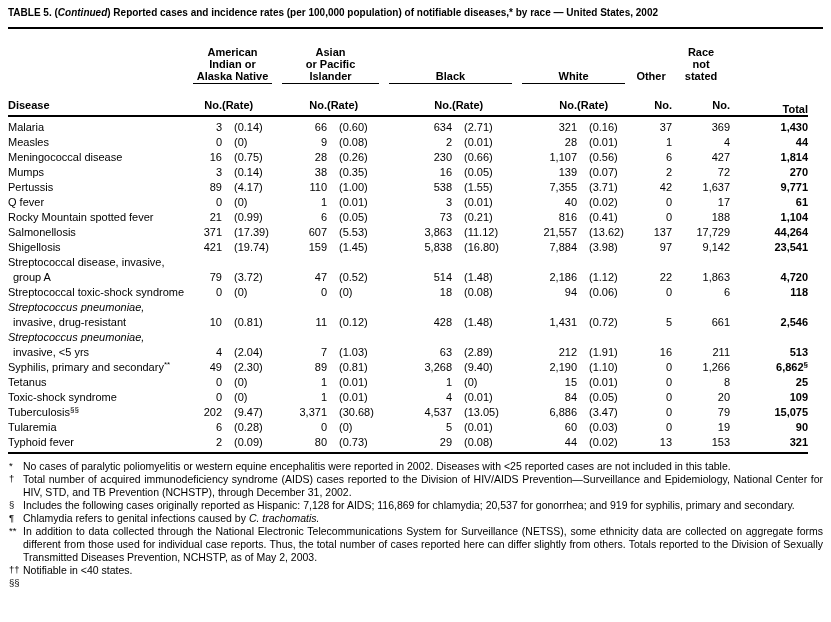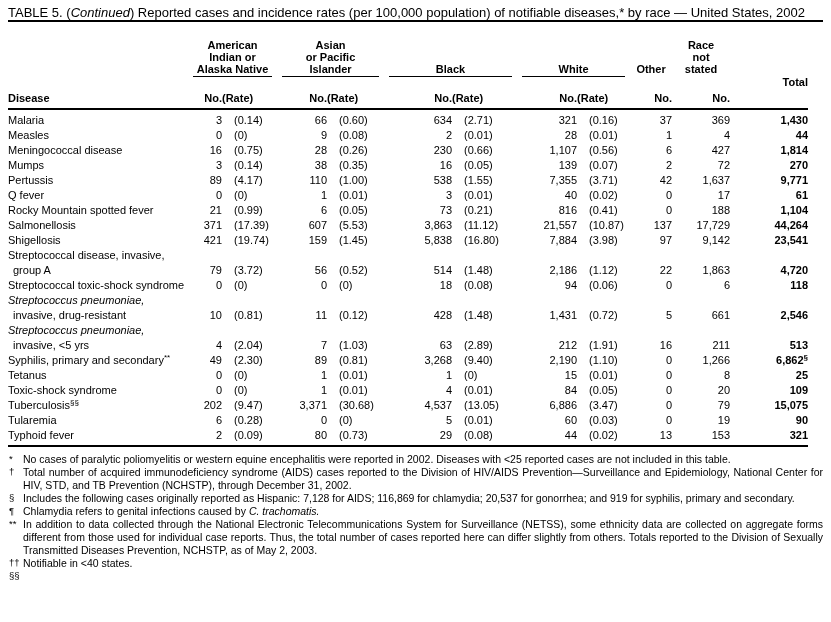--- a/index.html
+++ b/index.html
@@ -4,34 +4,34 @@
 <style>
   * { margin: 0; padding: 0; box-sizing: border-box; }
   html, body { background: #fff; }
   body {
     width: 831px; min-height: 622px; color: #000;
     font-family: "Liberation Sans", "DejaVu Sans", sans-serif;
     -webkit-font-smoothing: antialiased;
   }
   .page { padding: 5px 8px 0 8px; }
 
-  .title { font-weight: normal; font-size: 13px; line-height: 15px; padding-bottom: 0; border-bottom: 2px solid #000; }
+  .title { font-weight: bold; font-size: 10px; line-height: 15px; padding-bottom: 7px; border-bottom: 2px solid #000; }
   .title .it { font-style: italic; }
 
   table.tbl { border-collapse: collapse; table-layout: fixed; width: 800px; border-bottom: 2px solid #000; }
   .tbl th, .tbl td { font-size: 11px; white-space: nowrap; vertical-align: bottom; }
 
   thead th { font-weight: bold; padding: 0; }
   tr.grp th { padding-top: 5px; }
   .grp-lines { margin: 12px 5px; padding-bottom: 1px; border-bottom: 1px solid transparent; }
   .grp-lines.ul { border-bottom-color: #000; }
   .grp-lines div { text-align: center; line-height: 12px; }
   tr.sub th { padding: 3px 0 4px 0; border-bottom: 2px solid #000; line-height: 12px; }
   th.hdr-disease { text-align: left; border-bottom: 2px solid #000; padding: 0 0 4px 0; }
-  th.hdr-total { text-align: right; border-bottom: 2px solid #000; padding: 0 0 20px 0; }
+  th.hdr-total { text-align: right; border-bottom: 2px solid #000; padding: 0 0 0 0; }
 
   .no { text-align: right; }
   .rate { text-align: left; padding-left: 12px; }
 
   tbody td { padding-top: 1px; padding-bottom: 2px; line-height: 12px; }
   tbody tr:first-child td { padding-top: 4px; }
   tbody tr:last-child td { padding-bottom: 4px; }
   td.disease { text-align: left; }
   td.disease.cont { padding-left: 5px; }
   .it { font-style: italic; }
@@ -221,21 +221,21 @@
         </tr>
         <tr>
           <td class="disease">Salmonellosis</td>
           <td class="no">371</td>
           <td class="rate">(17.39)</td>
           <td class="no">607</td>
           <td class="rate">(5.53)</td>
           <td class="no">3,863</td>
           <td class="rate">(11.12)</td>
           <td class="no">21,557</td>
-          <td class="rate">(10.87)</td>
+          <td class="rate">(13.62)</td>
           <td class="no">137</td>
           <td class="no">17,729</td>
           <td class="total">44,264</td>
         </tr>
         <tr>
           <td class="disease">Shigellosis</td>
           <td class="no">421</td>
           <td class="rate">(19.74)</td>
           <td class="no">159</td>
           <td class="rate">(1.45)</td>
@@ -247,21 +247,21 @@
           <td class="no">9,142</td>
           <td class="total">23,541</td>
         </tr>
         <tr>
           <td class="disease" colspan="12">Streptococcal disease, invasive,</td>
         </tr>
         <tr>
           <td class="disease cont">group A</td>
           <td class="no">79</td>
           <td class="rate">(3.72)</td>
-          <td class="no">56</td>
+          <td class="no">47</td>
           <td class="rate">(0.52)</td>
           <td class="no">514</td>
           <td class="rate">(1.48)</td>
           <td class="no">2,186</td>
           <td class="rate">(1.12)</td>
           <td class="no">22</td>
           <td class="no">1,863</td>
           <td class="total">4,720</td>
         </tr>
         <tr>

